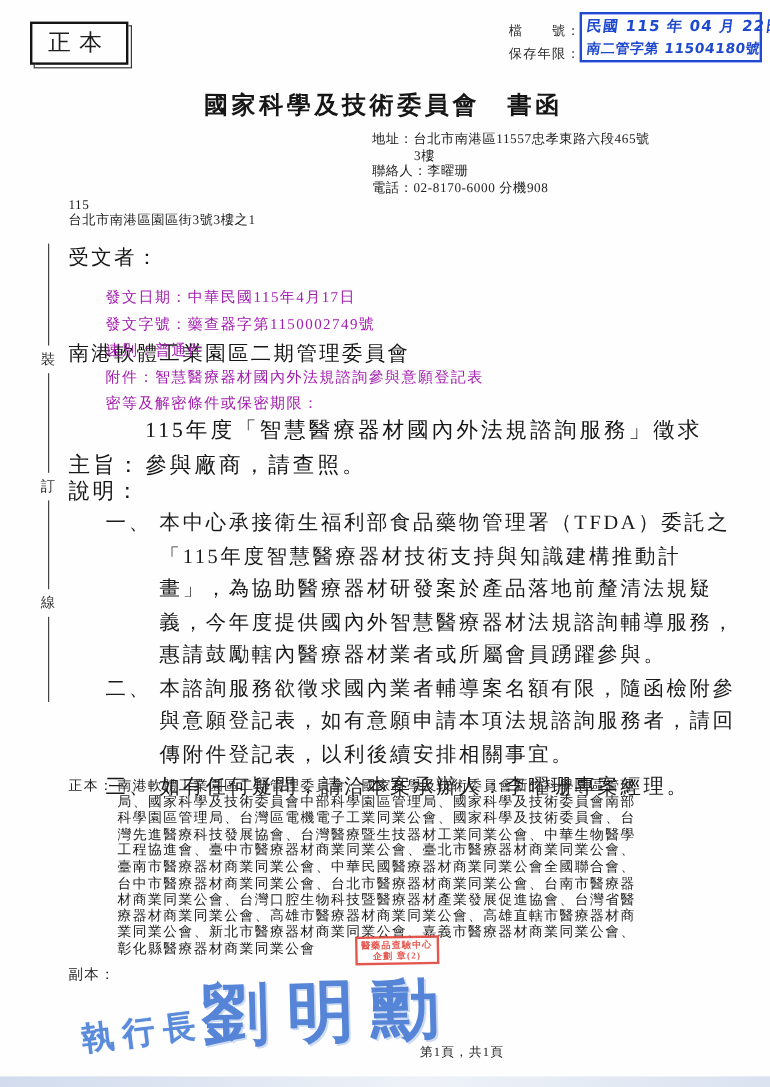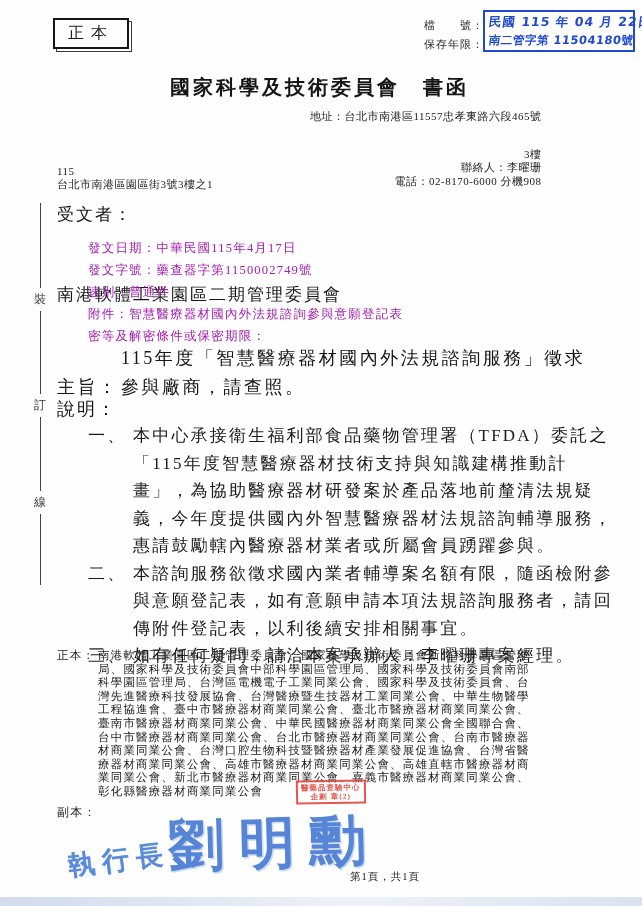--- a/index.html
+++ b/index.html
@@ -6,43 +6,43 @@
   .page{
     position:relative;width:642px;height:906px;margin:0 auto;
     background:#fefefe;overflow:hidden;
     font-family:"Liberation Serif","DejaVu Serif",serif;
     color:#1d1d1d;
   }
   
   .corner-box{
     position:absolute;left:25px;top:18px;
     border:2px solid #141414;box-shadow:3px 3px 0 -1px #fefefe,3px 3px 0 0 #3a3a3a;
-    padding:3px 13px;font-size:16px;letter-spacing:7px;background:#fefefe;margin-left:28px;
+    padding:3px 13px;font-size:19px;letter-spacing:7px;background:#fefefe;
   }
   
   .file-label{position:absolute;font-size:11px;letter-spacing:1px;color:#2a2a2a;}
   .stamp-box{
     position:absolute;left:483px;top:10px;width:152px;height:42px;
     border:2px solid #1f49cf;box-sizing:border-box;
     display:flex;flex-direction:column;justify-content:space-around;
     padding:1px 4px;background:rgba(255,255,255,0);
   }
   .stamp-line{
     display:flex;justify-content:space-between;align-items:center;
     color:#1f49cf;font-weight:bold;
     font-family:"DejaVu Sans",sans-serif;
     transform:skewX(-7deg);white-space:nowrap;
   }
   .stamp-line.l1{font-size:12.5px;letter-spacing:1px;}
   .stamp-line.l2{font-size:11.5px;letter-spacing:.5px;}
   
   .doc-title{position:absolute;left:170px;top:74px;font-size:20px;letter-spacing:3px;font-weight:bold;color:#161616;}
   
-  .contact{position:absolute;left:310px;top:110px;font-size:11px;line-height:13.5px;letter-spacing:.5px;color:#222;text-align:right;}
-  .contact .indent{padding-left:35px;margin-top:24px;}
+  .contact{position:absolute;left:310px;top:110px;font-size:11px;line-height:13.5px;letter-spacing:.5px;color:#222;}
+  .contact .indent{padding-left:35px;}
   
   .recipient{position:absolute;left:57px;top:165px;}
   .recipient .small{font-size:11px;line-height:13px;letter-spacing:.5px;}
   .recipient-row{display:flex;width:352px;font-size:17px;letter-spacing:2px;line-height:24px;margin-top:12px;color:#161616;flex-direction:column;}
   .recipient-label{flex:0 0 80px;}
   .recipient-name{flex:1;}
   
   .meta{position:absolute;left:88px;top:237px;font-size:12.5px;letter-spacing:1.2px;line-height:22px;color:#a21caf;}
   
   .subject{position:absolute;left:57px;top:344px;width:540px;display:flex;font-size:18px;letter-spacing:2.5px;line-height:29px;color:#161616;align-items:flex-end;}

